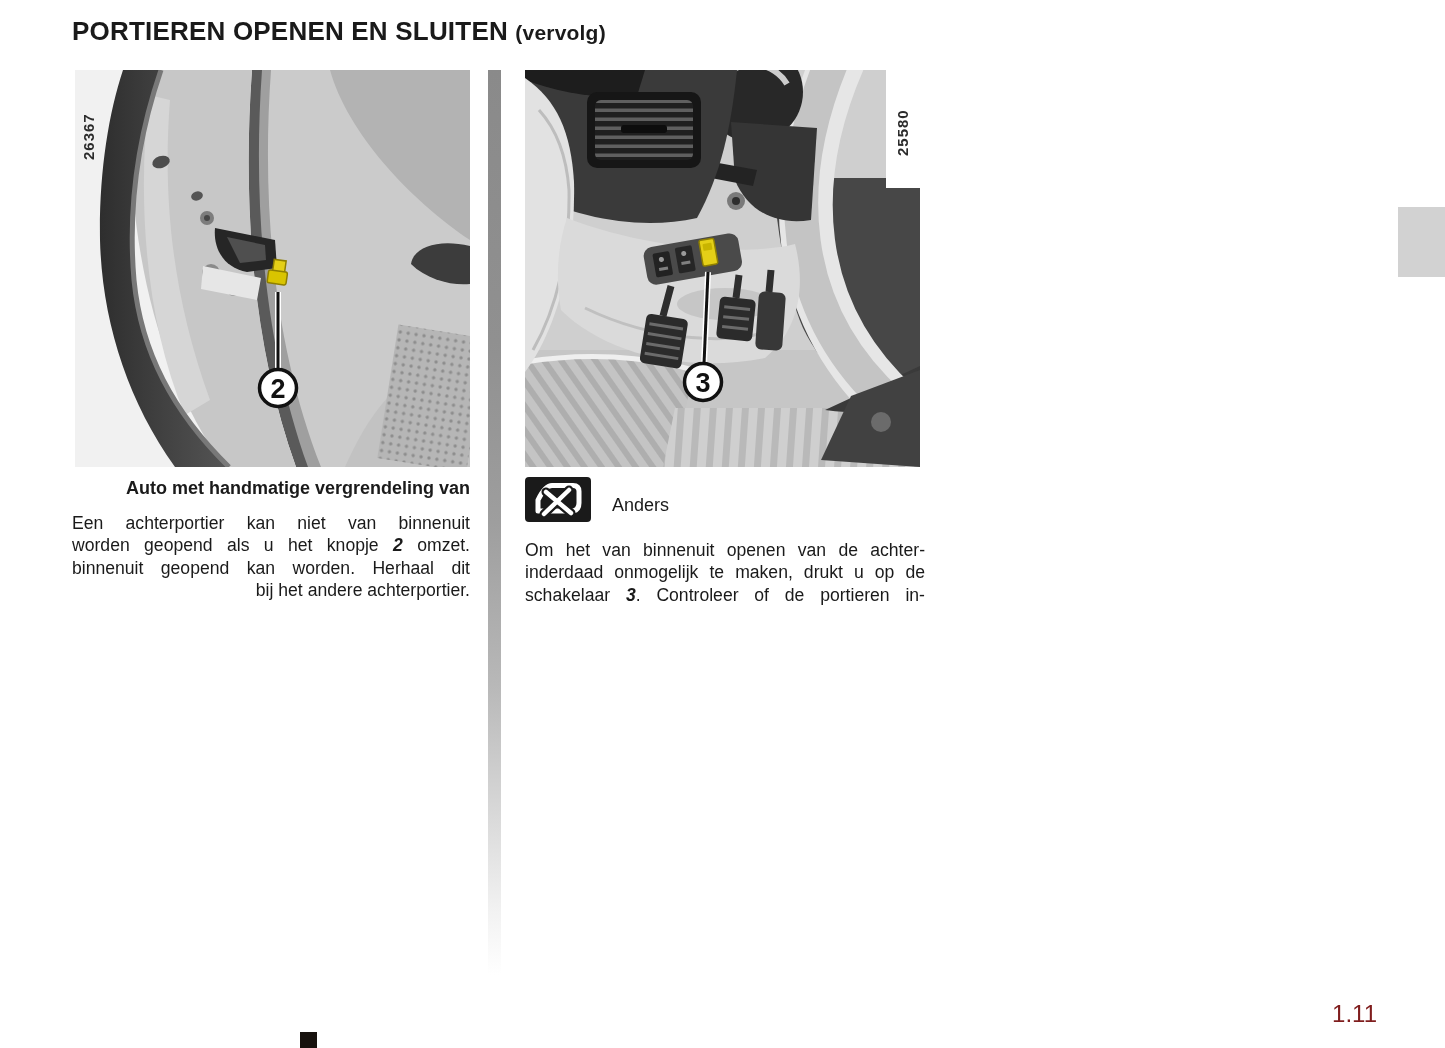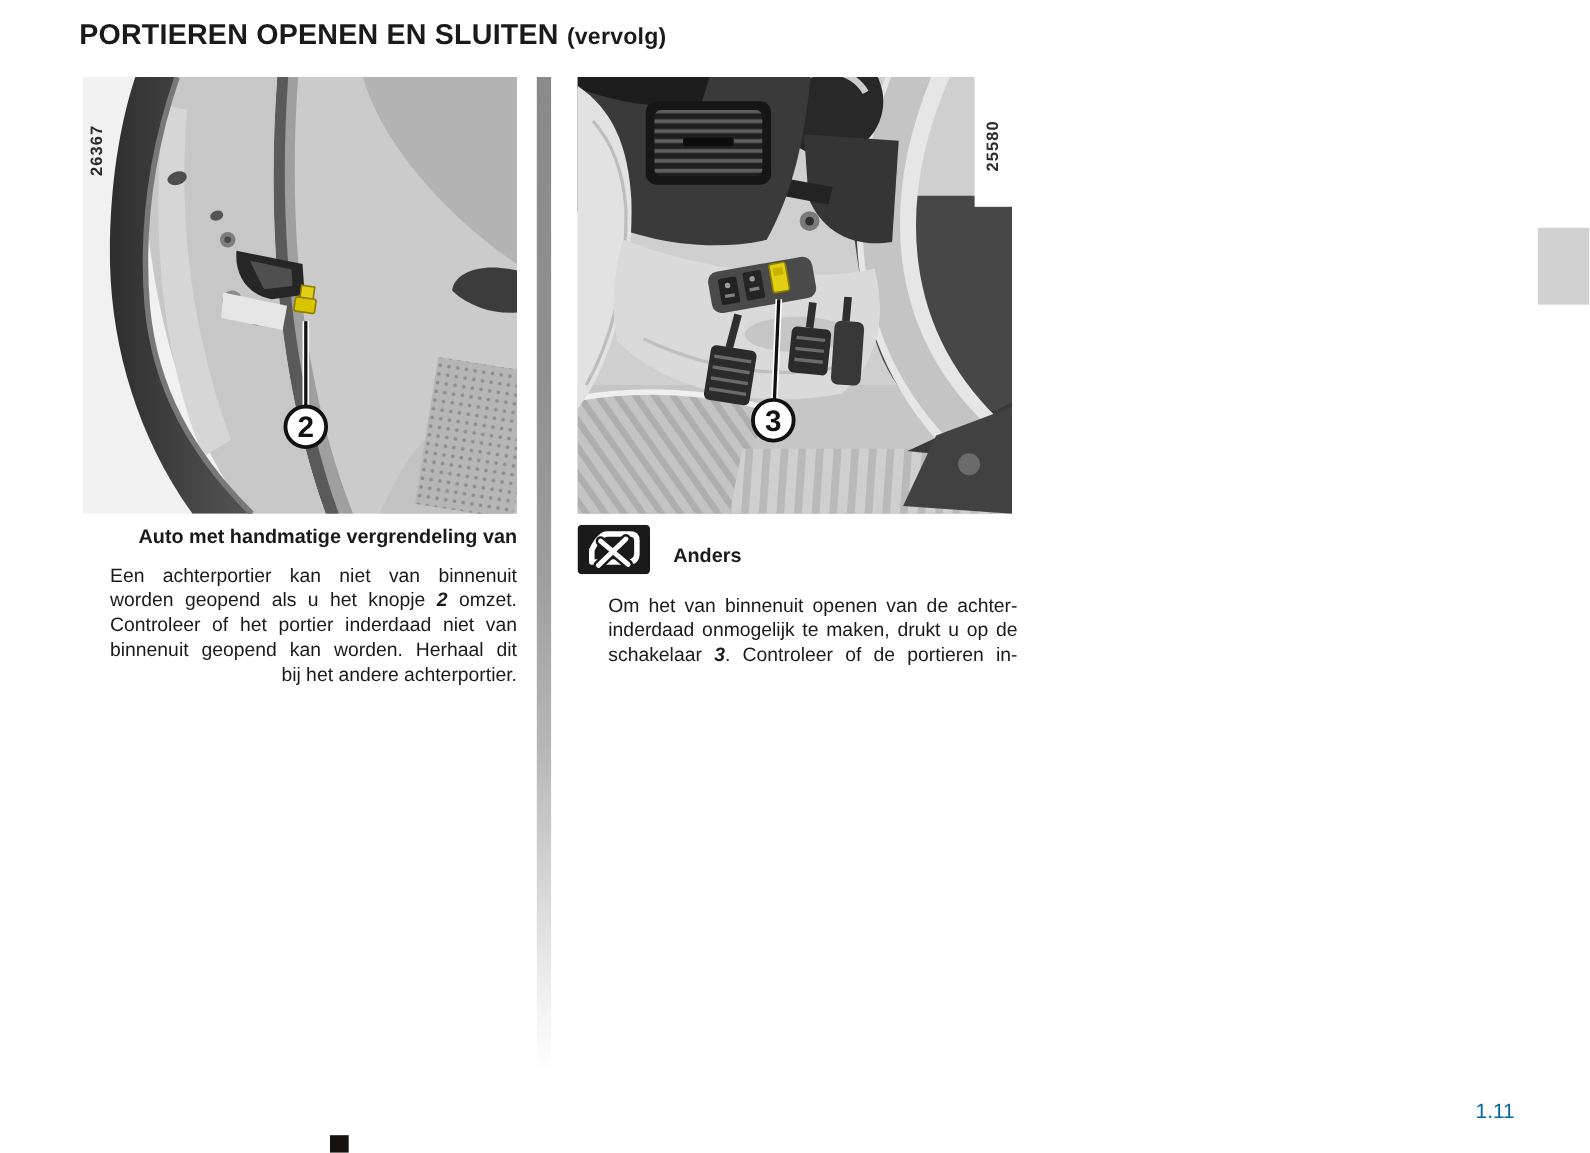--- a/index.html
+++ b/index.html
@@ -43,41 +43,41 @@
   }
 
   
   .col { position:absolute; font-size:17.6px; line-height:22.4px; }
   #col-left  { left:72px;  top:477px; width:398px; }
   #col-right { left:525px; top:476px; width:400px; }
 
   .heading { font-weight:bold; font-size:18px; line-height:23px; }
   .body-block { margin-top:12px; }
   .tline { text-align:right; }
-  .tline.j { text-align:justify; text-align-last:justify;margin-left:28px; }
+  .tline.j { text-align:justify; text-align-last:justify; }
   .emph { font-weight:bold; font-style:italic; }
 
   .note-row { display:flex; align-items:center; height:46px; }
   .note-icon { width:66px; height:45px; flex:0 0 auto; }
   .note-icon svg { width:100%; height:100%; display:block; }
-  .note-label { font-weight:bold; font-size:18px; margin-left:21px; margin-top:12px; }
+  .note-label { font-weight:normal; font-size:18px; margin-left:21px; margin-top:12px; }
   #col-right .body-block { margin-top:17px; }
 
   
   .chapter-tab {
     position:absolute; left:1398px; top:207px; width:47px; height:70px;
     background:#d2d2d2;
   }
   .section-marker {
     position:absolute; left:300px; top:1032px; width:17px; height:16px;
     background:#17120e;
   }
   .page-number {
     position:absolute; right:68px; top:1000px;
-    font-size:19px; color:#0369a1;
+    font-size:24px; color:#7f1d1d;
   }
   .callout-text {
     font-family:"Liberation Sans", sans-serif;
     font-weight:bold; font-size:27px; fill:#111;
   }
 </style>
 </head>
 <body>
 
 <div class="page-title">
@@ -231,21 +231,20 @@
 
 <div class="divider"></div>
 
 <div class="col" id="col-left">
   <div class="heading">
       <div class="tline"><span>Auto met handmatige vergrendeling van</span></div>
     </div>
   <div class="body-block">
       <div class="tline j"><span>Een achterportier kan niet van binnenuit</span></div>
       <div class="tline j"><span>worden geopend als u het knopje </span><span class="emph">2</span><span> omzet.</span></div>
-      <div class="tline j"><span>Controleer of het portier inderdaad niet van</span></div>
       <div class="tline j"><span>binnenuit geopend kan worden. Herhaal dit</span></div>
       <div class="tline"><span>bij het andere achterportier.</span></div>
     </div>
 </div>
 
 <div class="col" id="col-right">
   <div class="note-row">
     <span class="note-icon">
       <svg viewBox="0 0 66 45">
         <rect x="0" y="0" width="66" height="45" rx="4" fill="#1a1a1a"></rect>

